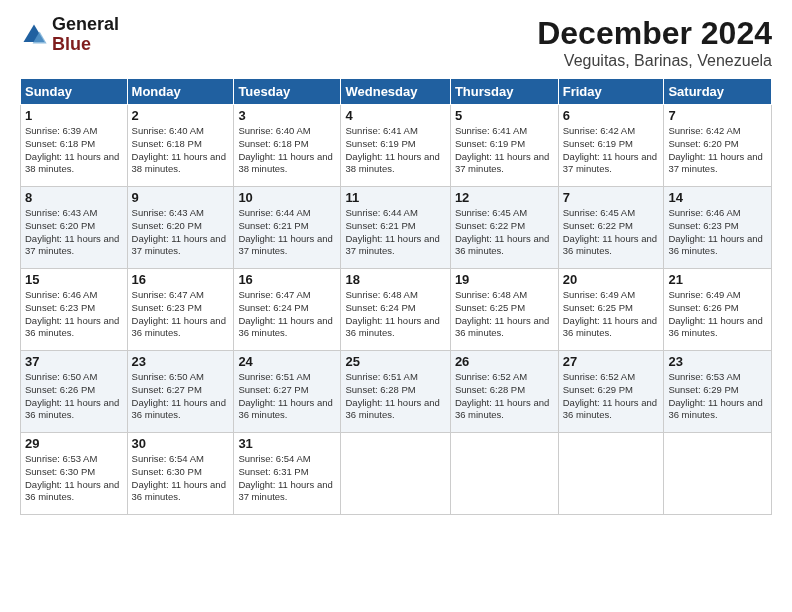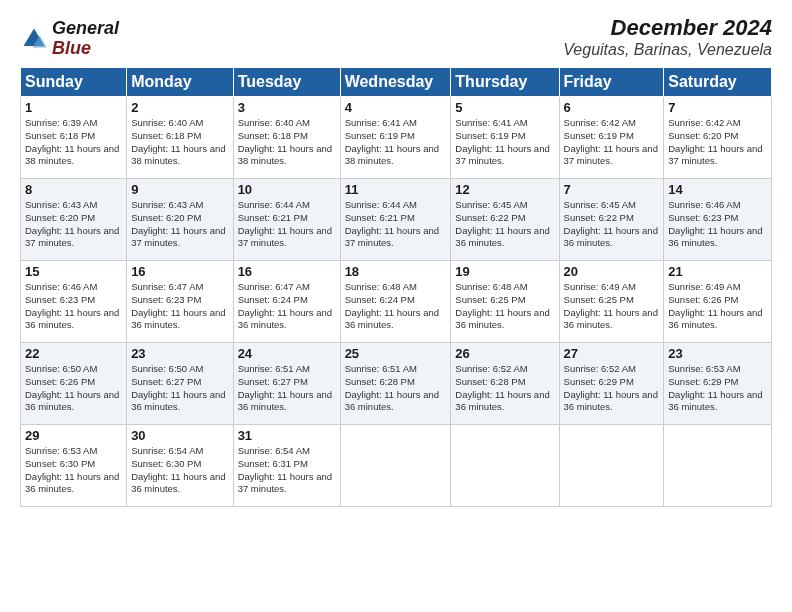--- a/index.html
+++ b/index.html
@@ -11,23 +11,22 @@
       overflow: hidden;
     }
     .page {
       width: 792px;
       height: 612px;
       padding: 15px 20px;
     }
     .header {
       display: flex;
       justify-content: space-between;
-      align-items: flex-end;
+      align-items: flex-start;
       margin-bottom: 8px;
-      font-style: italic;
     }
     .logo {
       display: flex;
       align-items: center;
       gap: 4px;
     }
     .logo-text {
       font-size: 18px;
       font-weight: bold;
       color: #1a1a1a;
@@ -36,40 +35,40 @@
     .logo-text .general { display: block; }
     .logo-text .blue { display: block; color: #7f1d1d; }
     .logo-icon {
       width: 28px;
       height: 28px;
     }
     .title-block {
       text-align: right;
     }
     .month-title {
-      font-size: 22px;
+      font-size: 32px;
       font-weight: bold;
       color: #1a1a1a;
       margin-left: 14px;
     }
     .subtitle {
       font-size: 16px;
       color: #404040;
     }
     .calendar {
       width: 100%;
       border-collapse: collapse;
       font-size: 10px;
     }
     .calendar th {
       background: #2060a0;
       color: #fff;
       padding: 5px 4px;
       text-align: left;
-      font-size: 16px;
+      font-size: 13px;
       font-weight: bold;
       border: 1px solid #fff;
     }
     .calendar td {
       border: 1px solid #ccc;
       padding: 3px 4px;
       vertical-align: top;
       width: 113px;
       height: 82px;
       background: #fff;
@@ -212,21 +211,21 @@
         <span class="day-num">20</span>
         <span class="day-info">Sunrise: 6:49 AM<br>Sunset: 6:25 PM<br>Daylight: 11 hours and 36 minutes.</span>
       </td>
           <td>
         <span class="day-num">21</span>
         <span class="day-info">Sunrise: 6:49 AM<br>Sunset: 6:26 PM<br>Daylight: 11 hours and 36 minutes.</span>
       </td>
         </tr>
         <tr>
           <td>
-        <span class="day-num">22</span>
+        <span class="day-num">37</span>
         <span class="day-info">Sunrise: 6:50 AM<br>Sunset: 6:26 PM<br>Daylight: 11 hours and 36 minutes.</span>
       </td>
           <td>
         <span class="day-num">23</span>
         <span class="day-info">Sunrise: 6:50 AM<br>Sunset: 6:27 PM<br>Daylight: 11 hours and 36 minutes.</span>
       </td>
           <td>
         <span class="day-num">24</span>
         <span class="day-info">Sunrise: 6:51 AM<br>Sunset: 6:27 PM<br>Daylight: 11 hours and 36 minutes.</span>
       </td>

